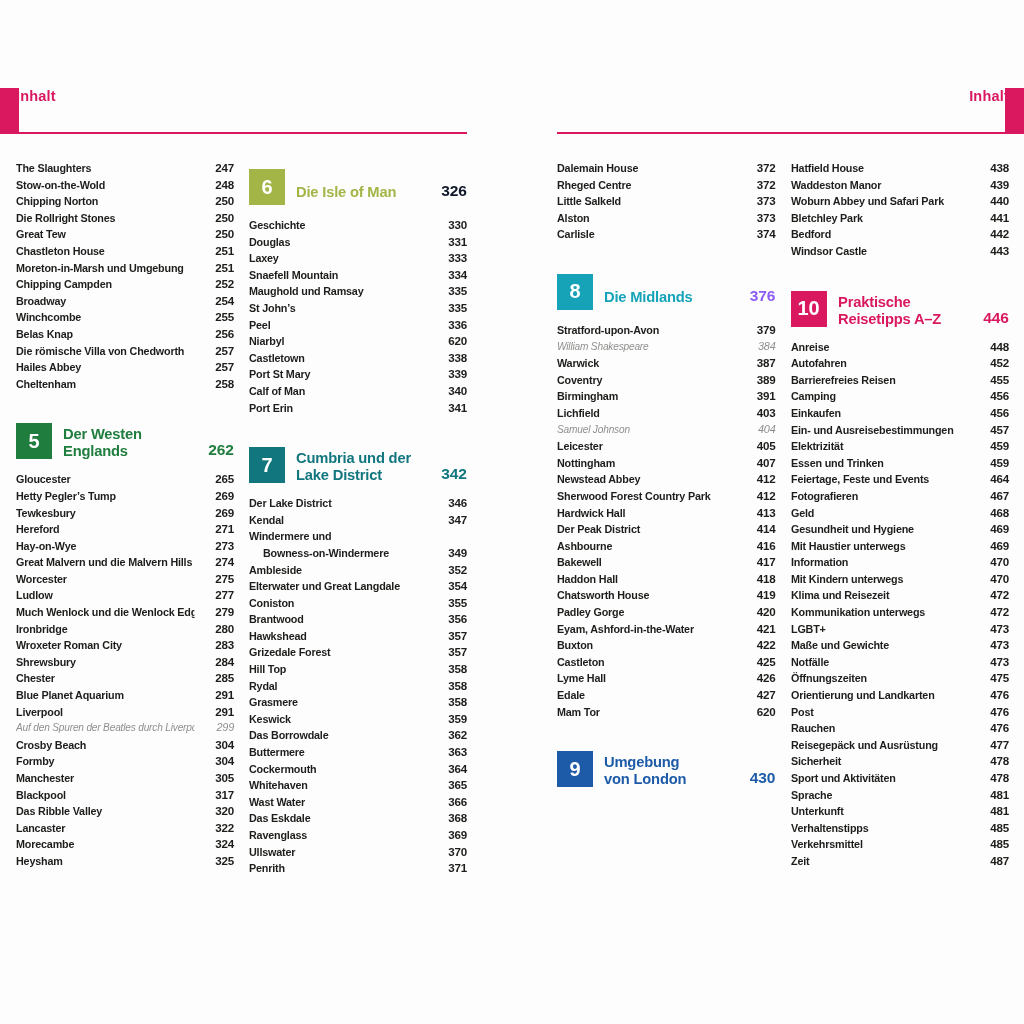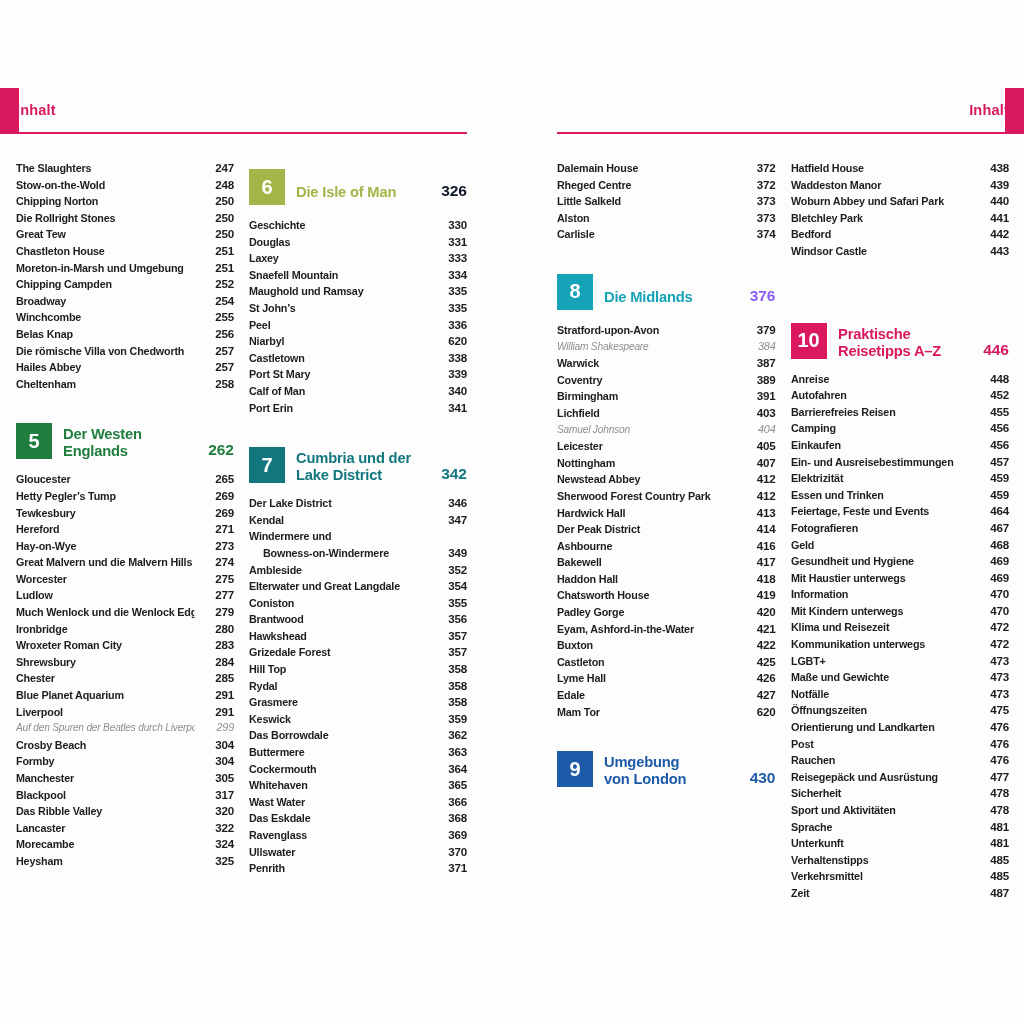--- a/index.html
+++ b/index.html
@@ -9,21 +9,21 @@
   .stage { position:relative; width:1024px; height:1024px; }
 
   .accent-bar { position:absolute; top:88px; width:19px; height:46px; background:var(--accent); }
   .accent-bar.left { left:0; }
   .accent-bar.right { right:0; }
 
   .page { position:absolute; top:88px; }
   .page.left  { left:16px;  width:451px; }
   .page.right { left:557px; width:452px; }
 
-  .page-header { height:46px; display:flex; align-items:center; 
+  .page-header { height:46px; display:flex; align-items:flex-start; 
     border-bottom:2.5px solid var(--accent); }
   .page.right .page-header { justify-content:flex-end; }
   .page-header .hdr { color:var(--accent); font-weight:bold; font-size:14.5px; letter-spacing:.2px; }
 
   .cols { display:flex; gap:15px; }
   .toc-column { flex:1; min-width:0; display:flex; flex-direction:column; }
 
   .toc-column > .entries:first-child { margin-top:27px; }
   .toc-column > .chapter:first-child { margin-top:35px; }
 
@@ -550,21 +550,21 @@
             <div class="entry">
               <span class="entry-label">Bedford</span>
               <span class="entry-page">442</span>
             </div>
             <div class="entry">
               <span class="entry-label">Windsor Castle</span>
               <span class="entry-page">443</span>
             </div>
           </div>
           <div class="chapter">
-            <span class="chapter-num-box" style="background: rgb(217, 24, 95); margin-top: 32px;">10</span>
+            <span class="chapter-num-box" style="background: rgb(217, 24, 95);">10</span>
             <div class="chapter-title" style="color: rgb(217, 24, 95);">
               <div>Praktische</div>
               <div>Reisetipps A–Z</div>
             </div>
             <span class="chapter-page" style="color: rgb(217, 24, 95);">446</span>
           </div>
           <div class="entries">
             <div class="entry">
               <span class="entry-label">Anreise</span>
               <span class="entry-page">448</span>

